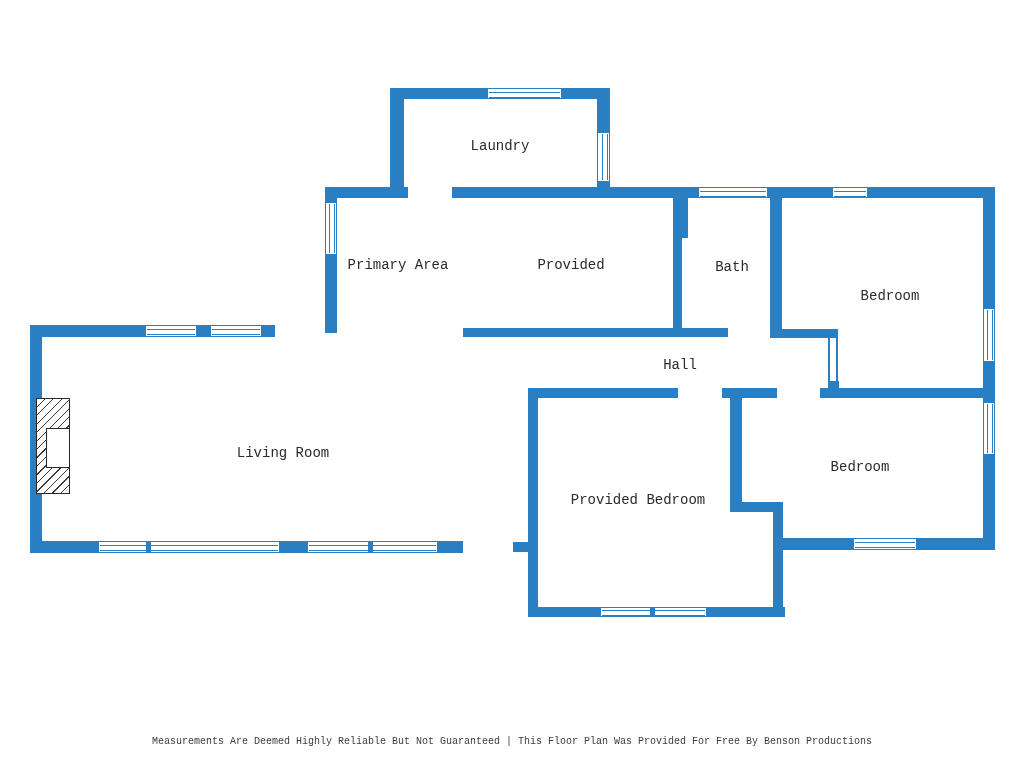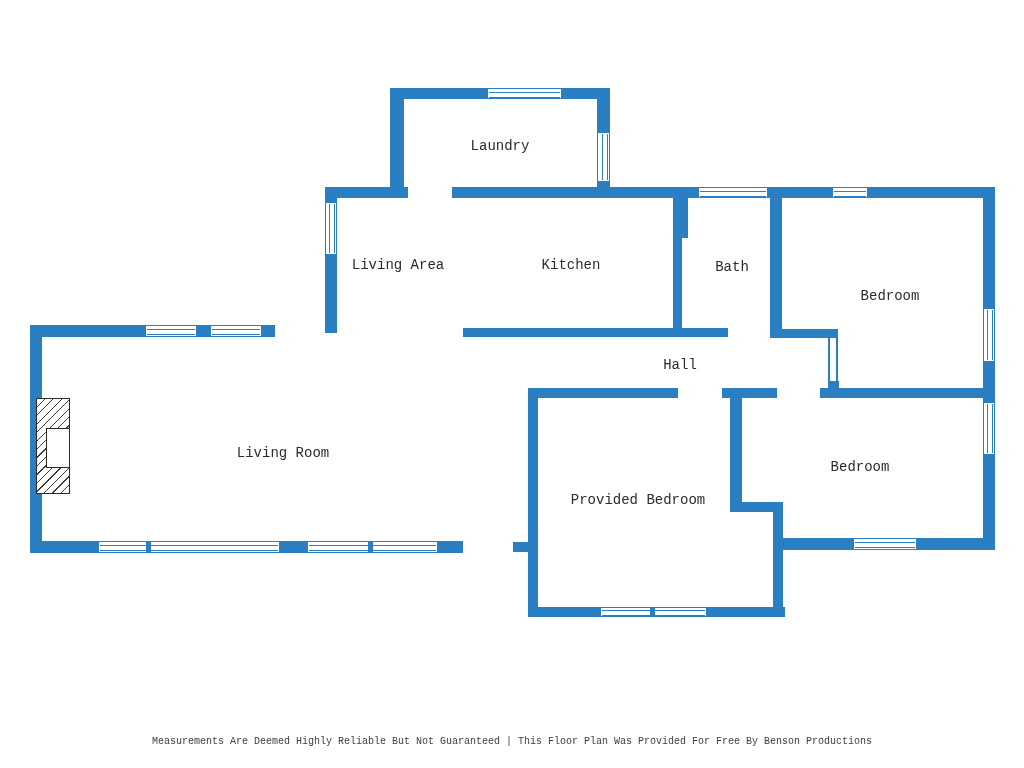--- a/index.html
+++ b/index.html
@@ -75,22 +75,22 @@
   <div class="window window-h" style="left:853px;top:538px;width:64px;height:12px"></div>
 
   <div class="divider" style="left:146px;top:541px;width:5px;height:12px"></div>
   <div class="divider" style="left:368px;top:541px;width:5px;height:12px"></div>
   <div class="divider" style="left:650px;top:607px;width:5px;height:10px"></div>
 
   <div class="fireplace" style="left:36px;top:398px;width:34px;height:96px"></div>
   <div class="fireplace-inner" style="left:46px;top:428px;width:24px;height:40px"></div>
 
   <div class="room-label" style="left:500px;top:146px">Laundry</div>
-  <div class="room-label" style="left:398px;top:265px">Living Area</div>
-  <div class="room-label" style="left:571px;top:265px">Kitchen</div>
+  <div class="room-label" style="left:398px;top:265px">Primary Area</div>
+  <div class="room-label" style="left:571px;top:265px">Provided</div>
   <div class="room-label" style="left:732px;top:267px">Bath</div>
   <div class="room-label" style="left:890px;top:296px">Bedroom</div>
   <div class="room-label" style="left:680px;top:365px">Hall</div>
   <div class="room-label" style="left:283px;top:453px">Living Room</div>
   <div class="room-label" style="left:638px;top:500px">Provided Bedroom</div>
   <div class="room-label" style="left:860px;top:467px">Bedroom</div>
 
 
   <div class="footer">Measurements Are Deemed Highly Reliable But Not Guaranteed | This Floor Plan Was Provided For Free By Benson Productions</div>
 

